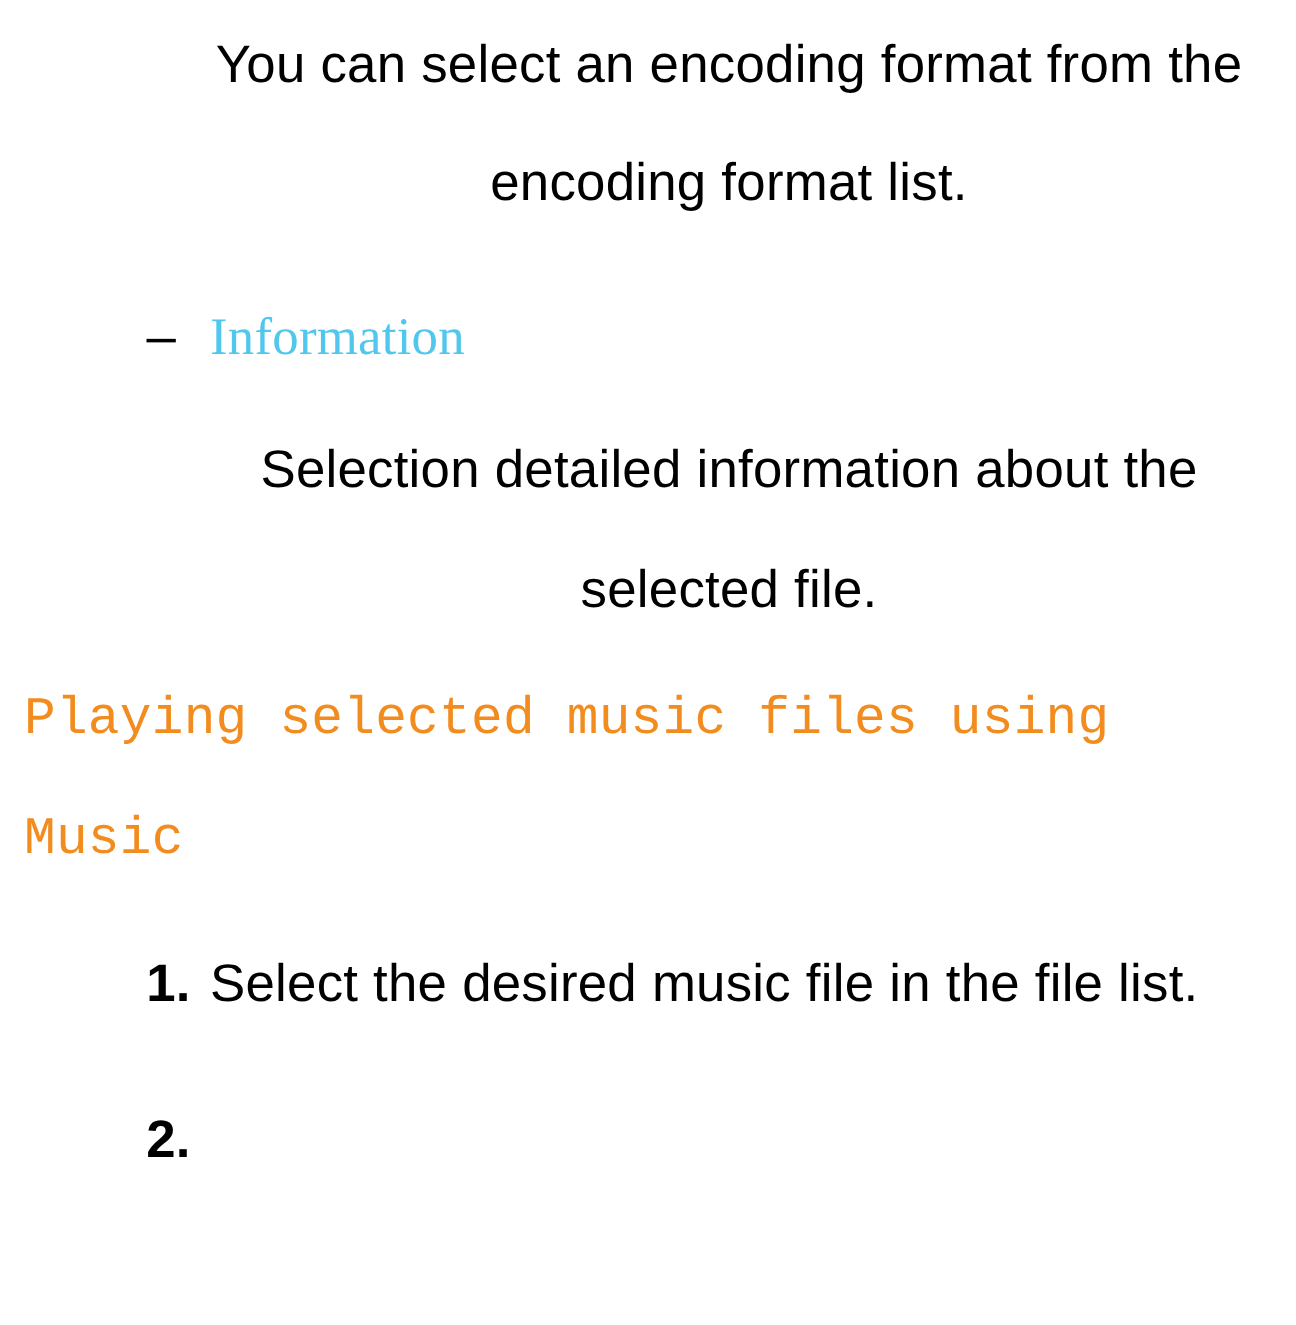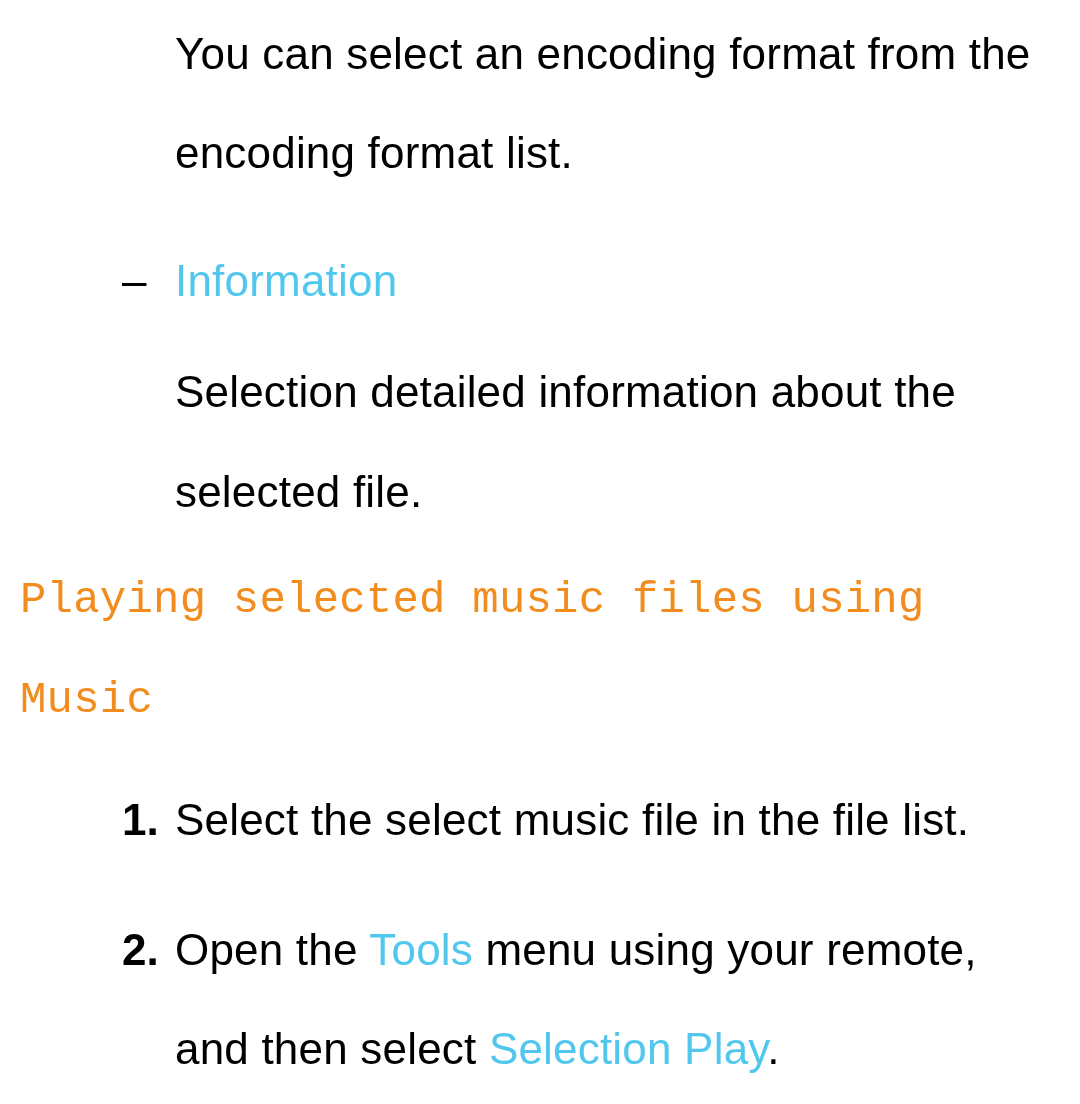--- a/index.html
+++ b/index.html
@@ -14,34 +14,36 @@
     font-stretch: condensed;
     font-size: 44px;
     line-height: 2.26;
     color: #000000;
     letter-spacing: 0.2px;
     box-sizing: border-box;
     padding-top: 4px;
   }
   .para-indent {
     margin: 0 40px 0 175px;
+    text-align: center;
   }
   .dash-row {
     display: flex;
     align-items: baseline;
     margin-left: 122px;
     margin-right: 40px;
     margin-top: 28px;
   }
   .dash {
     width: 53px;
     flex: none;
   }
   .cyan {
     color: #52c7ee;
+    font-family: Liberation Serif, serif;
   }
   .orange {
     color: #f28c1e;
   }
   .section-heading {
     margin: 10px 20px 0 20px;
     font-family: Liberation Mono, monospace;
   }
   .ol {
     counter-reset: step;
@@ -79,21 +81,20 @@
 </div>
 
 <div class="para-indent" style="margin-top:12px;">Selection detailed information about the selected file.</div>
 
 <div class="section-heading orange">Playing selected music files using Music</div>
 
 <div class="ol">
 
   <div class="ol-item">
     <span class="ol-num">1.</span>
-    <span class="ol-body">Select the select music file in the file list.</span>
+    <span class="ol-body">Select the desired music file in the file list.</span>
   </div>
 
   <div class="ol-item">
     <span class="ol-num">2.</span>
-    <span class="ol-body"><span>Open the </span><span class="cyan">Tools</span><span> menu using your remote, and then select </span><span class="cyan">Selection Play</span><span>.</span></span>
   </div>
 
 </div>
 
 </body></html>

